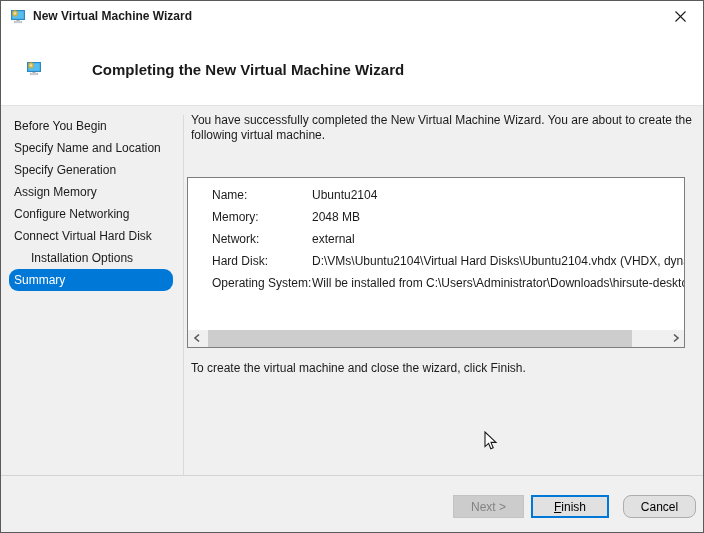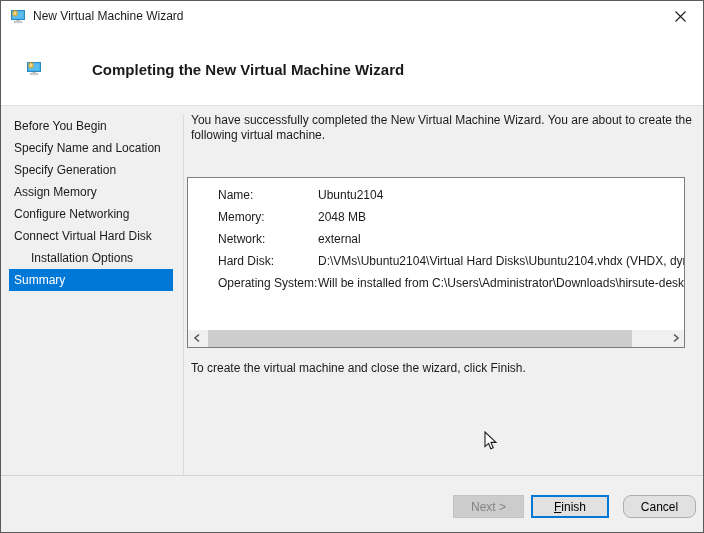--- a/index.html
+++ b/index.html
@@ -2,41 +2,41 @@
 <html style="--accent: #0078d7; --titlebarBg: #ffffff; --contentBg: #ffffff; --dialogBg: #f0f0f0; --text: #1b1b1b; --selectedText: #ffffff; --buttonBg: #e1e1e1; --buttonBorder: #adadad; --disabledBg: #cccccc; --disabledText: #838383; --boxBorder: #7d7d7d; --scrollThumb: #cdcdcd;"><head>
 <meta charset="utf-8">
 <style>
   html,body { margin:0; padding:0; background:#e8e8e8; }
   .window {
     position:relative; width:704px; height:533px; overflow:hidden;
     background:var(--dialogBg); border:1px solid #5a5a5a; box-sizing:border-box;
     font-family:"Liberation Sans", sans-serif; font-size:12px; color:var(--text);
   }
   
-  .titlebar { position:absolute; top:0; left:0; right:0; height:31px; background:var(--titlebarBg); border-bottom:1px solid #d6d6d6; }
+  .titlebar { position:absolute; top:0; left:0; right:0; height:31px; background:var(--titlebarBg); border-bottom:1px solid #d6d6d6;font-weight:bold; }
   .titlebar .app-icon { position:absolute; left:9px; top:7px; width:16px; height:16px; }
   .titlebar .title { position:absolute; left:32px; top:0; line-height:30px; white-space:nowrap; }
   .close-btn { position:absolute; right:0; top:0; width:45px; height:30px; background:transparent; border:none; cursor:default; padding:0; }
   .close-btn svg { display:block; margin:0 auto; }
   
   .header { position:absolute; top:31px; left:0; right:0; height:73px; background:var(--contentBg); border-bottom:1px solid #e2e2e2; }
   .header .app-icon { position:absolute; left:25px; top:28px; width:16px; height:16px; }
   .header h1 { position:absolute; left:91px; top:29px; margin:0; font-size:15px; font-weight:bold; color:#1a1a1a; white-space:nowrap; }
   
   .sidebar { position:absolute; top:114px; left:0; width:182px; }
   .step { height:22px; line-height:22px; margin:0 10px 0 8px; padding-left:5px; white-space:nowrap; overflow:hidden; }
   .step.indent { padding-left:22px; }
-  .step.selected { background:var(--accent); color:var(--selectedText); }
+  .step.selected { background:var(--accent); color:var(--selectedText);border-radius:9px; }
   .vsep { position:absolute; left:182px; top:114px; width:1px; height:360px; background:#d9d9d9; }
   
   .intro { position:absolute; left:190px; top:112px; width:502px; margin:0; line-height:15px; }
   .desc-label { position:absolute; left:190px; top:156px;margin-top:32px; }
   .desc-box { position:absolute; left:186px; top:176px; width:498px; height:171px; background:var(--contentBg); border:1px solid var(--boxBorder); box-sizing:border-box; }
   .rows { position:absolute; top:6px; left:0; right:0; overflow:hidden; }
-  .row { height:22px; line-height:22px; padding-left:30px; white-space:nowrap; overflow:hidden; }
+  .row { height:22px; line-height:22px; padding-left:24px; white-space:nowrap; overflow:hidden; }
   .row .k { display:inline-block; width:100px; }
   .hscroll { position:absolute; left:0; right:0; bottom:0; height:17px; background:#f0f0f0; display:flex; }
   .sb-btn { width:17px; height:17px; display:flex; align-items:center; justify-content:center; background:#f0f0f0; border:none; padding:0; }
   .sb-track { flex:1; position:relative; }
   .sb-thumb { position:absolute; left:3px; top:0; height:17px; width:424px; background:var(--scrollThumb); }
   .closing { position:absolute; left:190px; top:360px; margin:0; }
   
   .hsep { position:absolute; left:0; right:0; top:474px; height:1px; background:#d4d4d4; }
   .btn {
     position:absolute; top:494px; height:23px; box-sizing:border-box; padding:0;

